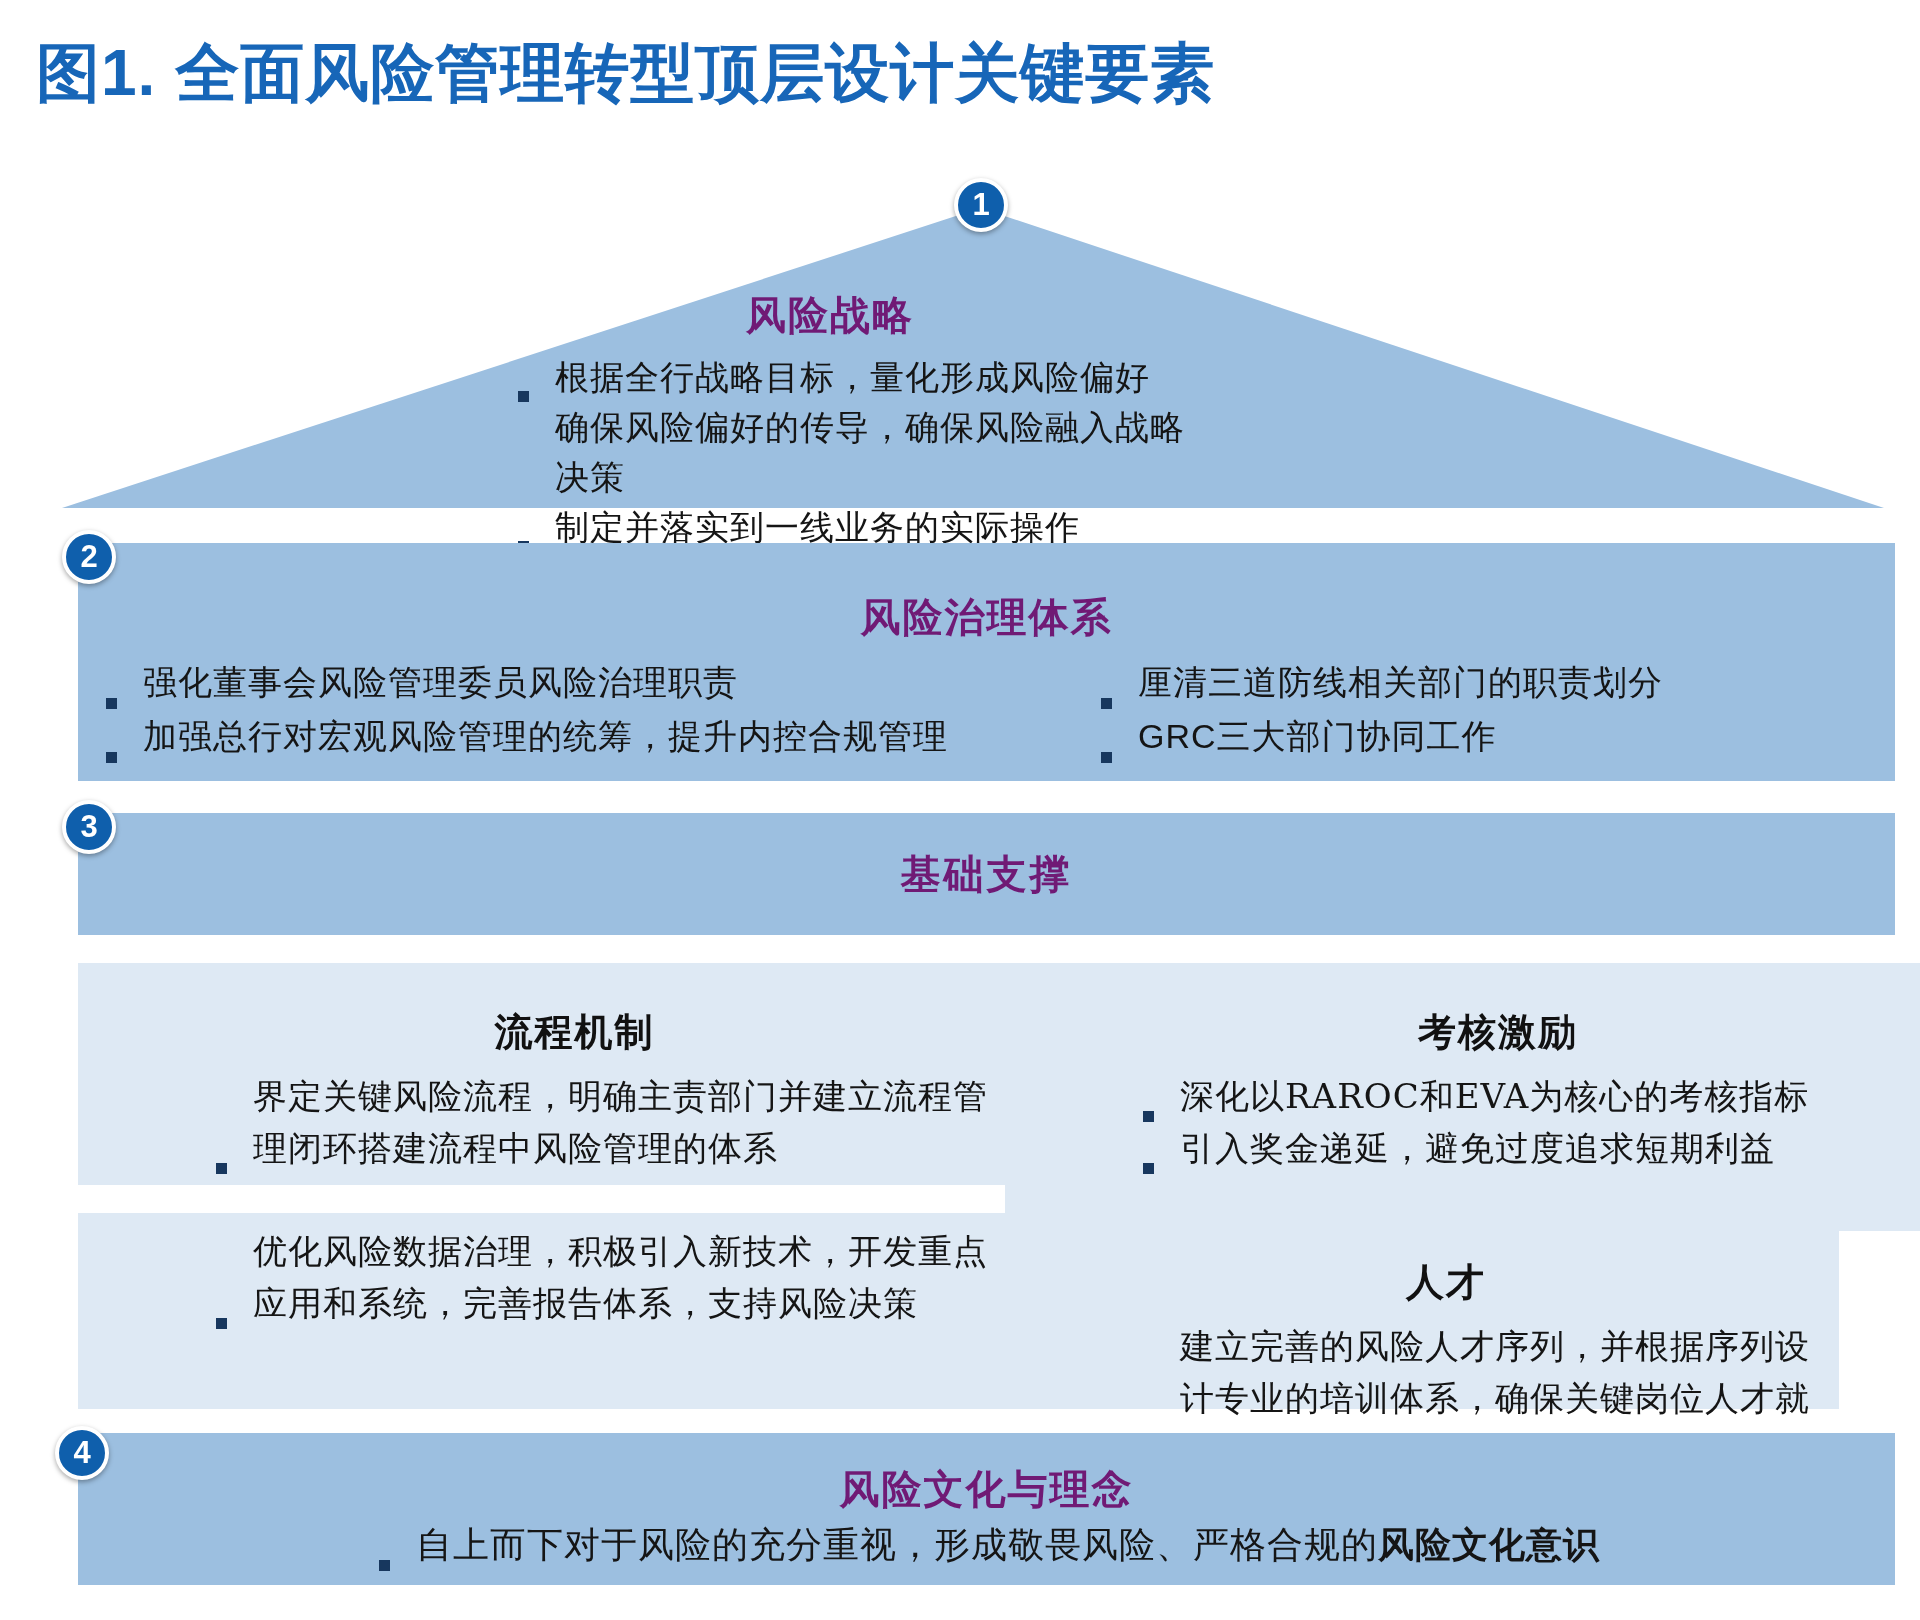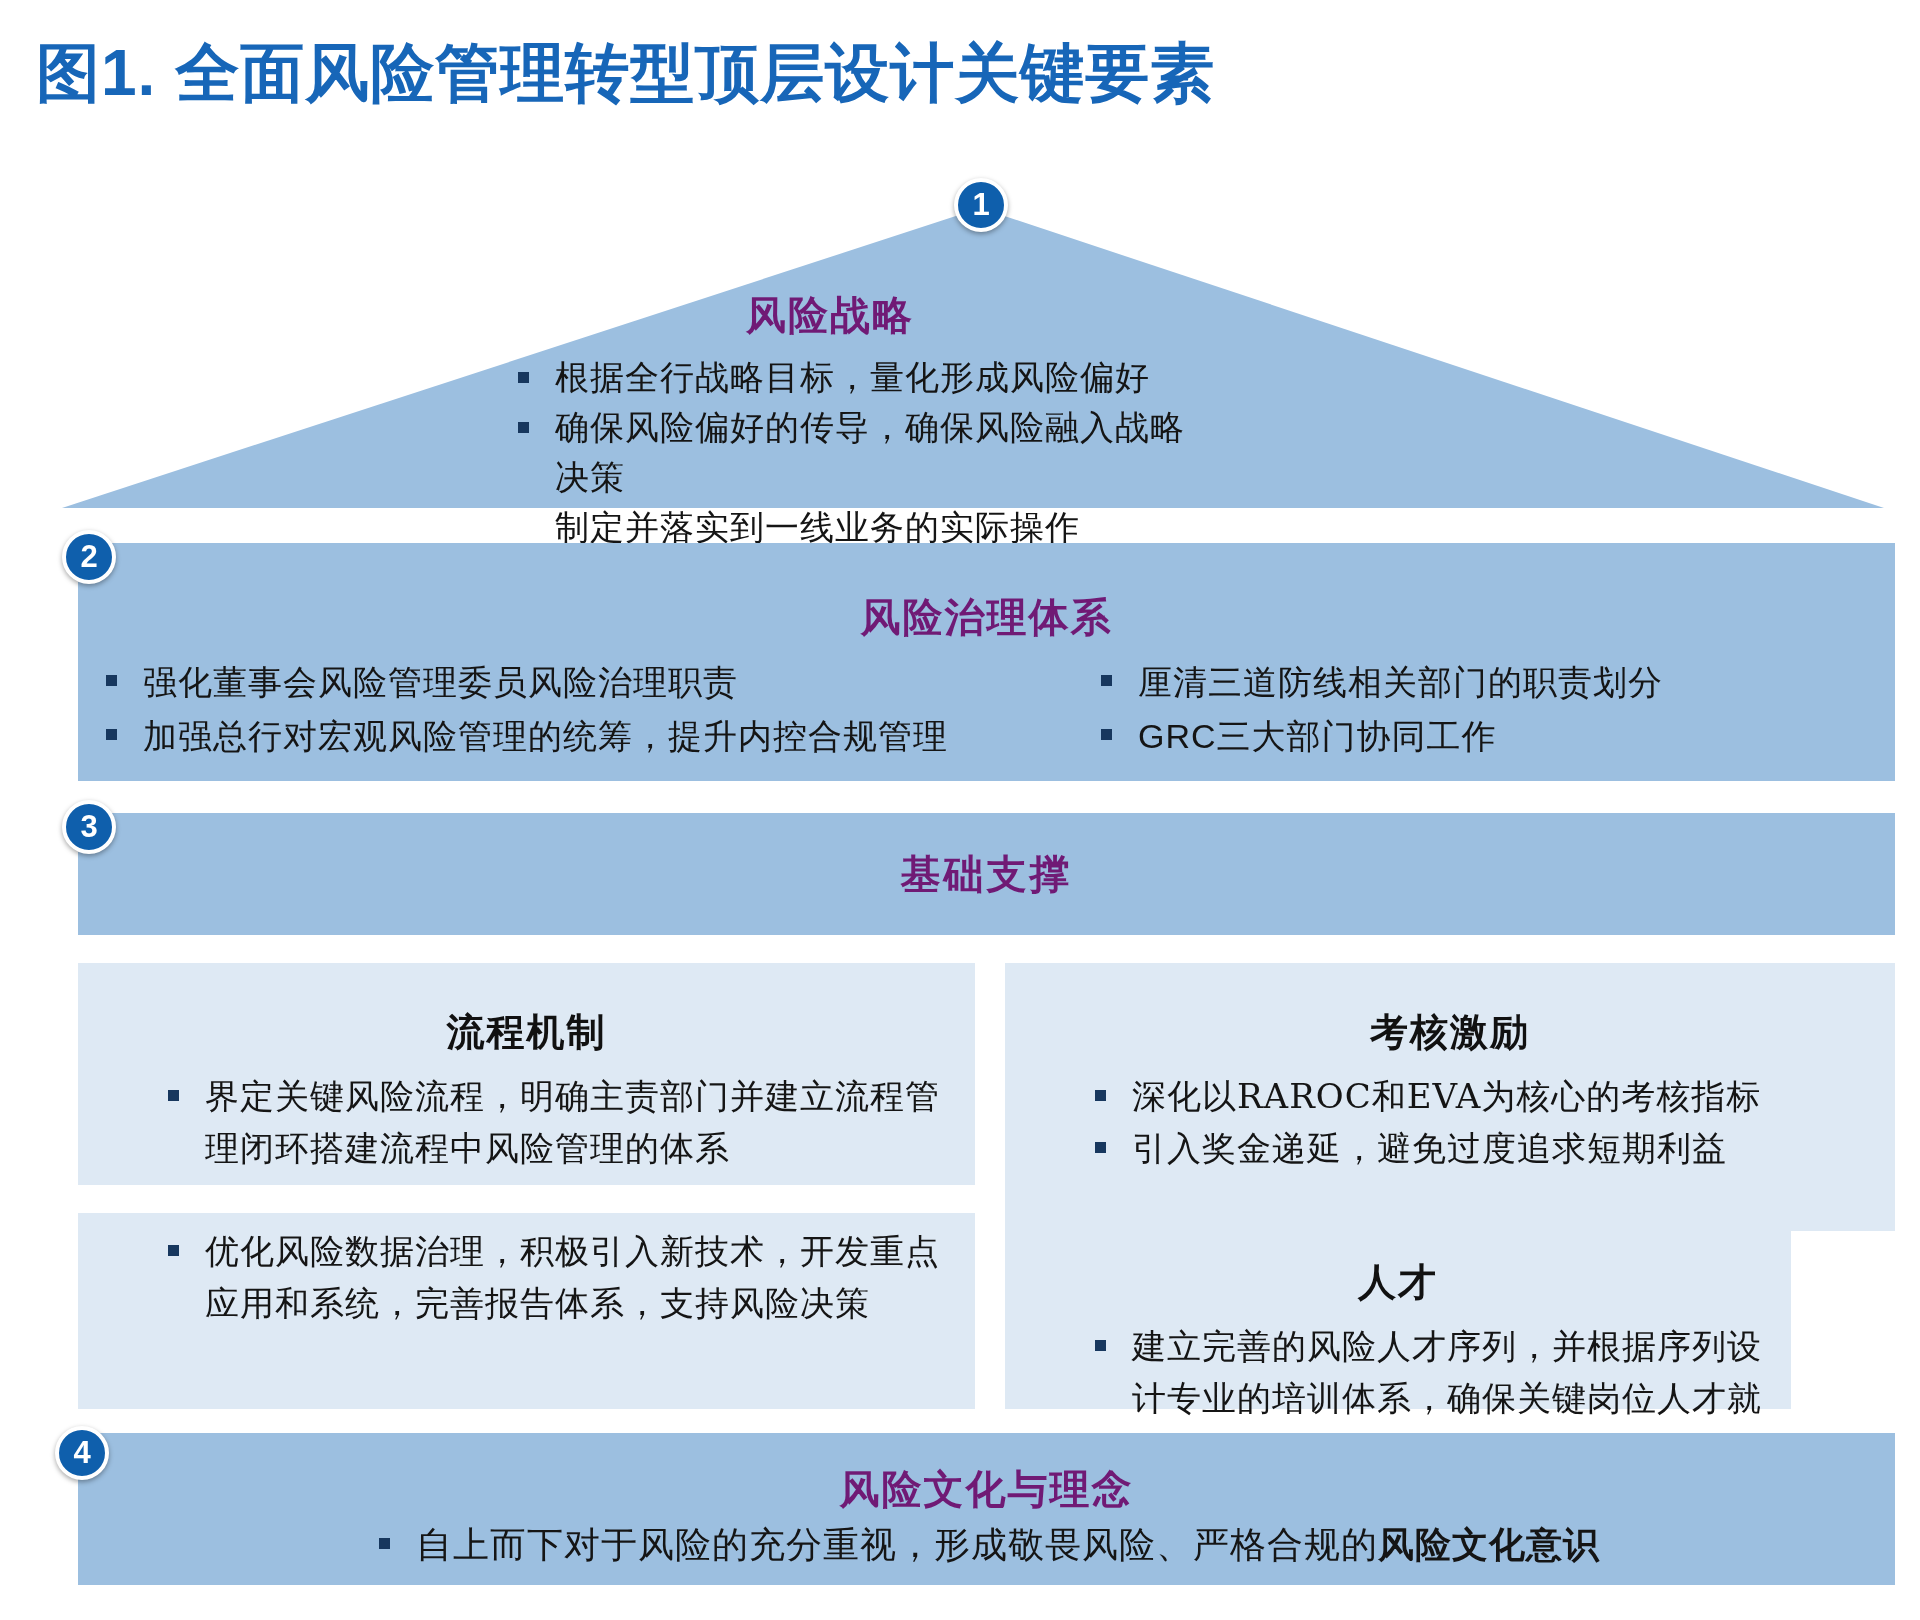--- a/index.html
+++ b/index.html
@@ -17,21 +17,21 @@
     background:#9cbfe0;
     clip-path:polygon(50.4% 0%,100% 100%,0% 100%);
   }
   .band{
     position:absolute;left:78px;width:1817px;background:#9cbfe0;
   }
   .band-governance{top:543px;height:238px;}
   .band-foundation{top:813px;height:122px;display:flex;align-items:center;justify-content:center;}
   .band-culture{top:1433px;height:152px;}
   .lightbox{
-    position:absolute;background:#dee9f4;
+    position:absolute;background:#dee9f4;padding-left:48px;
   }
   .box-process {left:78px; top:963px; width:897px; height:222px;}
   .box-incent  {left:1005px;top:963px; width:890px; height:268px;}
   .box-tools   {left:78px; top:1213px;width:897px; height:196px;}
   .box-talent  {left:1005px;top:1213px;width:786px;height:196px;}
   .badge{
     position:absolute;width:46px;height:46px;border-radius:50%;
     background:#0f5fac;border:4px solid #ffffff;
     color:#ffffff;font-family:"Liberation Sans","DejaVu Sans",sans-serif;
     font-size:31px;font-weight:700;
@@ -49,21 +49,21 @@
   .h-strategy{left:520px;width:620px;top:288px;}
   .h-governance{left:78px;width:1817px;top:590px;}
   .h-foundation{position:static;letter-spacing:3px;}
   .h-culture{left:78px;width:1817px;top:1462px;}
   .box-heading{
     font-size:38px;font-weight:700;text-align:center;letter-spacing:2px;
     padding-top:44px;color:#111111;
   }
   .bullets{position:absolute;}
   .bullet-row{
-    display:flex;align-items:flex-start;
+    display:flex;align-items:flex-end;
     font-size:34px;line-height:50px;letter-spacing:1px;
   }
   .marker{
     flex:0 0 auto;width:11px;height:11px;background:#17375e;
     margin:20px 26px 0 6px;
   }
   .btext{white-space:pre-line;}
   .strategy-bullets{left:512px;top:352px;width:700px;}
   .gov-left{left:100px;top:655px;width:890px;}
   .gov-right{left:1095px;top:655px;width:790px;}

